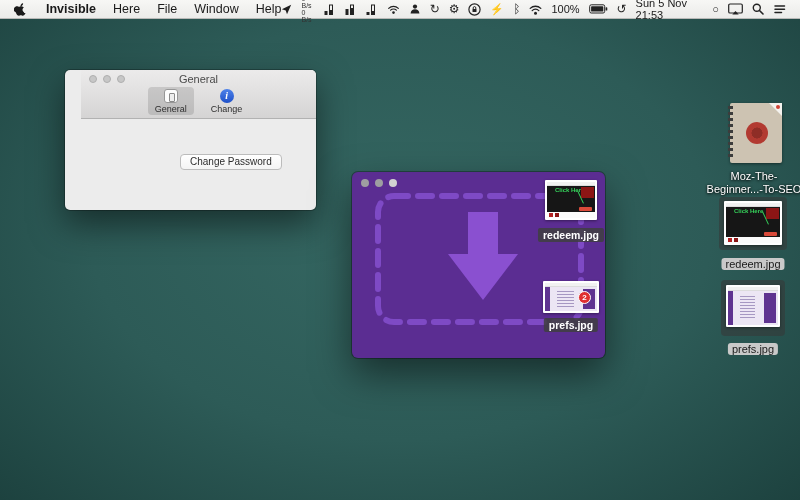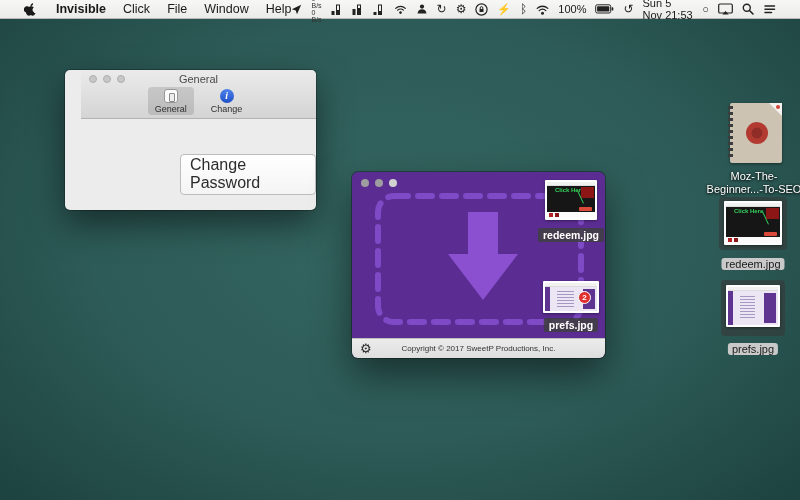--- a/index.html
+++ b/index.html
@@ -9,21 +9,21 @@
     font-family: "Liberation Sans", sans-serif;
     background: radial-gradient(ellipse at 50% 46%, #356762 0%, #2d5b57 55%, #1d423f 100%);
   }
   svg { display:block; }
 
   
   .menubar {
     position:absolute; left:0; top:0; width:800px; height:19px;
     background: linear-gradient(#f7f7f5,#ebebe9);
     border-bottom: 1px solid rgba(0,0,0,.25);
-    display:flex; align-items:center; padding:0 24px; color:#1a1a1a;
+    display:flex; align-items:center; padding:0 14px; color:#1a1a1a;
     font-size:12.5px; z-index:50;
   }
   .mb-left { display:flex; align-items:center; gap:17px; }
   .mb-left .appname { font-weight:bold; margin-left:2px; }
   .mb-right { margin-left:auto; display:flex; align-items:center; gap:9px; font-size:11px; }
   .mb-right .txt { color:#1a1a1a; }
   .net { display:flex; flex-direction:column; align-items:flex-end; font-size:7px; line-height:7px; color:#333; }
   .uni { font-size:12px; line-height:12px; color:#1f1f1f; }
   .uni.gear::before { content:"⚙"; }
   .uni.sync::before { content:"↻"; }
@@ -58,21 +58,21 @@
   .icon-switch::after { content:""; position:absolute; left:4px; top:3px; width:4px; height:7px; border:1px solid #8a8a8a; border-radius:1px; background:#eee; }
   .icon-info { width:14px; height:14px; border-radius:50%; background:linear-gradient(#4e82ea,#1e50c8); color:#fff; font:italic bold 10px/14px "Liberation Serif", serif; text-align:center; }
   .icon-info::before { content:"i"; }
   .prefs-body { padding:30px 0 0 101px; }
   .chk-row { display:flex; align-items:center; gap:5px; margin-bottom:3px; font-size:11px; color:#1d1d1d; }
   .chk { width:11px; height:11px; border-radius:2px; background:linear-gradient(#c3c3c3,#a6a6a6); border:1px solid #8d8d8d; color:#fff; font-size:9px; line-height:10px; text-align:center; }
   .chk::before { content:"✓"; }
   .btn-change {
     display:inline-block; margin-top:5px; margin-left:-2px; padding:1px 9px 2px;
     background:linear-gradient(#ffffff,#f4f4f4); border:1px solid #bcbcbc; border-radius:4px;
-    font-size:16px; color:#2c2c2c;
+    font-size:10px; color:#2c2c2c;
   }
 
   
   .drop-win {
     position:absolute; left:352px; top:172px; width:253px; height:186px;
     border-radius:6px; background:#5b2d92; overflow:hidden;
     box-shadow: 0 16px 38px rgba(0,0,0,.5), 0 0 0 1px rgba(0,0,0,.3);
   }
   .drop-win .traffic { left:9px; top:7px; }
   .drop-win .traffic i.g1, .drop-win .traffic i.g2 { background:#9e9ea1; }
@@ -145,21 +145,21 @@
 <body>
 
 <div class="menubar">
   <div class="mb-left">
     <span>
       <svg width="13" height="13" viewBox="0 0 170 170">
           <path fill="#1a1a1a" d="M150.4 130.3c-2.5 5.7-5.4 10.9-8.7 15.7-4.6 6.5-8.3 11-11.2 13.6-4.5 4.1-9.3 6.2-14.4 6.3-3.7 0-8.1-1-13.3-3.2-5.2-2.1-10-3.2-14.3-3.2-4.6 0-9.5 1.1-14.7 3.2-5.3 2.1-9.5 3.2-12.7 3.3-4.9.2-9.8-2-14.7-6.5-3.1-2.7-7-7.4-11.7-14-5-7.1-9.2-15.3-12.4-24.7C-1.2 110.7-3 101-3 91.5c0-10.9 2.3-20.2 7-28.1 3.7-6.3 8.6-11.3 14.8-14.9 6.1-3.7 12.8-5.5 19.9-5.6 3.9 0 9 1.2 15.4 3.6 6.4 2.4 10.4 3.6 12.2 3.6 1.3 0 5.9-1.4 13.6-4.2 7.3-2.6 13.4-3.7 18.4-3.3 13.6 1.1 23.9 6.5 30.7 16.2-12.2 7.4-18.2 17.7-18.1 31 .1 10.3 3.9 18.9 11.2 25.8 3.3 3.2 7.1 5.6 11.2 7.4-.9 2.6-1.8 5.1-2.9 7.3zM119.1 7.2c0 8.1-3 15.7-8.9 22.7-7.1 8.3-15.7 13.1-25 12.4a25 25 0 0 1-.2-3.1c0-7.8 3.4-16.1 9.4-22.9 3-3.4 6.8-6.3 11.4-8.6 4.6-2.3 9-3.5 13.1-3.7.1 1.1.2 2.2.2 3.2z"></path>
         </svg>
     </span>
     <span class="appname">Invisible</span>
-    <span>Click</span>
+    <span>Here</span>
     <span>File</span>
     <span>Window</span>
     <span>Help</span>
   </div>
   <div class="mb-right">
     <span>
       <svg width="11" height="11" viewBox="0 0 13 13">
           <path fill="#1f1f1f" d="M1 6.2 12 .8 7.1 12.2 5.6 7.6z"></path>
         </svg>
     </span>
@@ -326,24 +326,20 @@
         <div class="m-mid">
             <div class="m-lines"></div>
           </div>
         <div class="m-rblock"></div>
       </div>
     </div>
   </div>
   <span class="badge drop-badge">2</span>
   <span class="flabel fl-prefs">prefs.jpg</span>
 
-  <div class="drop-footer">
-    <span class="gear"></span>
-    <span class="copyright">Copyright © 2017 SweetP Productions, Inc.</span>
-  </div>
 </div>
 
 <div class="moz-icon">
   <span class="spiral"></span>
   <span class="logo"></span>
   <span class="fold"></span>
   <span class="folddot"></span>
 </div>
 <div class="desk-label shadowed lbl-moz">Moz-The-Beginner...-To-SEO</div>
 

